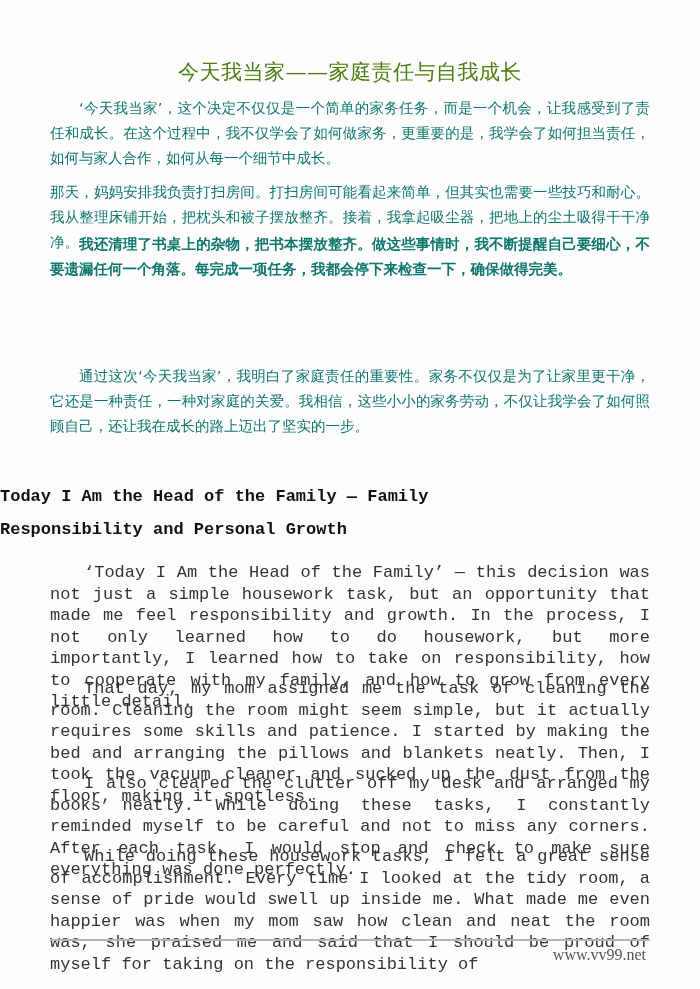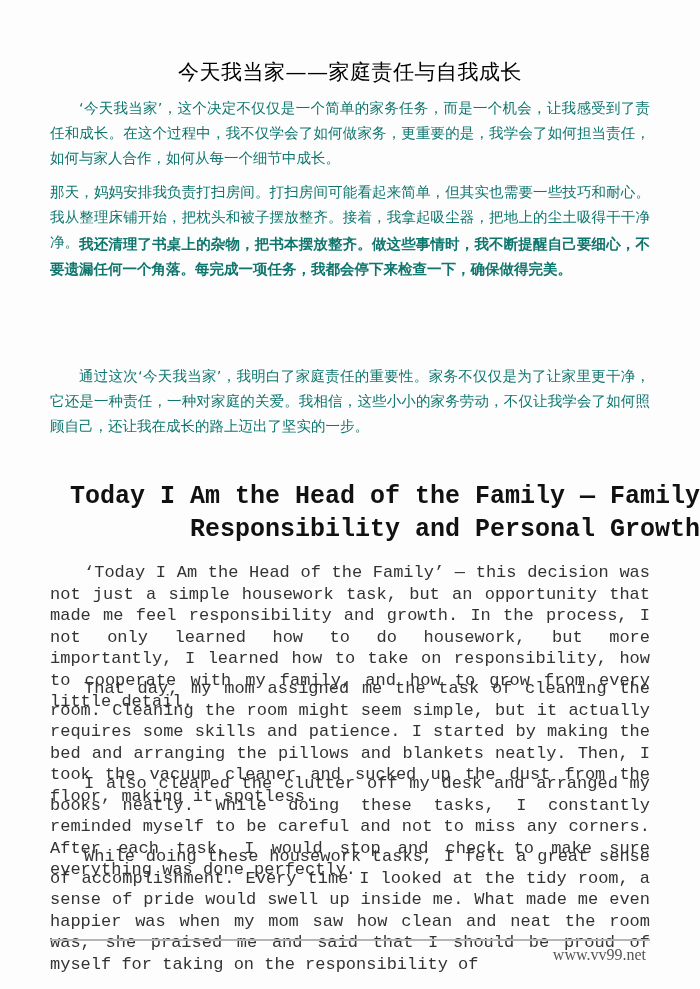--- a/index.html
+++ b/index.html
@@ -1,28 +1,28 @@
 <!DOCTYPE html>
 <html><head>
 <meta charset="utf-8">
 <style>
   html, body { margin: 0; padding: 0; background: #ffffff; }
   body { width: 700px; height: 989px; position: relative; overflow: hidden; }
   .page { position: absolute; left: 0; top: 0; width: 700px; height: 989px; background: #fdfdfd; }
   .cn-title {
     position: absolute; left: 0; top: 58px; width: 700px; text-align: center;
-    font-family: "DejaVu Serif", serif; font-size: 21px; color: #000000; letter-spacing: 0.5px;
+    font-family: "DejaVu Serif", serif; font-size: 21px; color: #4d7c0f; letter-spacing: 0.5px;
   }
   .cn-block { position: absolute; left: 50px; width: 600px; font-family: "DejaVu Sans", sans-serif;
     font-size: 14.5px; color: #0f766e; line-height: 25px; text-align: justify; }
   .cn-block p { margin: 0; }
   .indent { text-indent: 2em; }
   .en-title {
-    position: absolute; left: 0; top: 480px; width: 700px; text-align: right;
-    font-family: "Liberation Mono", monospace; font-size: 25px; font-weight: bold; color: #111;
+    position: absolute; left: 0; top: 480px; width: 700px; text-align: left;
+    font-family: "Liberation Mono", monospace; font-size: 17px; font-weight: bold; color: #111;
     line-height: 33px;
   }
   .en-block { position: absolute; left: 50px; width: 600px; font-family: "Liberation Mono", monospace;
     font-size: 17px; color: #333; line-height: 21.5px; text-align: justify; }
   .en-block p { margin: 0; }
   .watermark {
     position: absolute; left: 290px; top: 845px; font-family: "DejaVu Sans", sans-serif;
     font-size: 74px; font-weight: bold; color: rgba(200,200,200,0.35); letter-spacing: 2px; pointer-events: none;
   }
   .footer-rule { position: absolute; left: 50px; top: 939px; width: 600px; height: 2px; background: #b5b5b5; }

